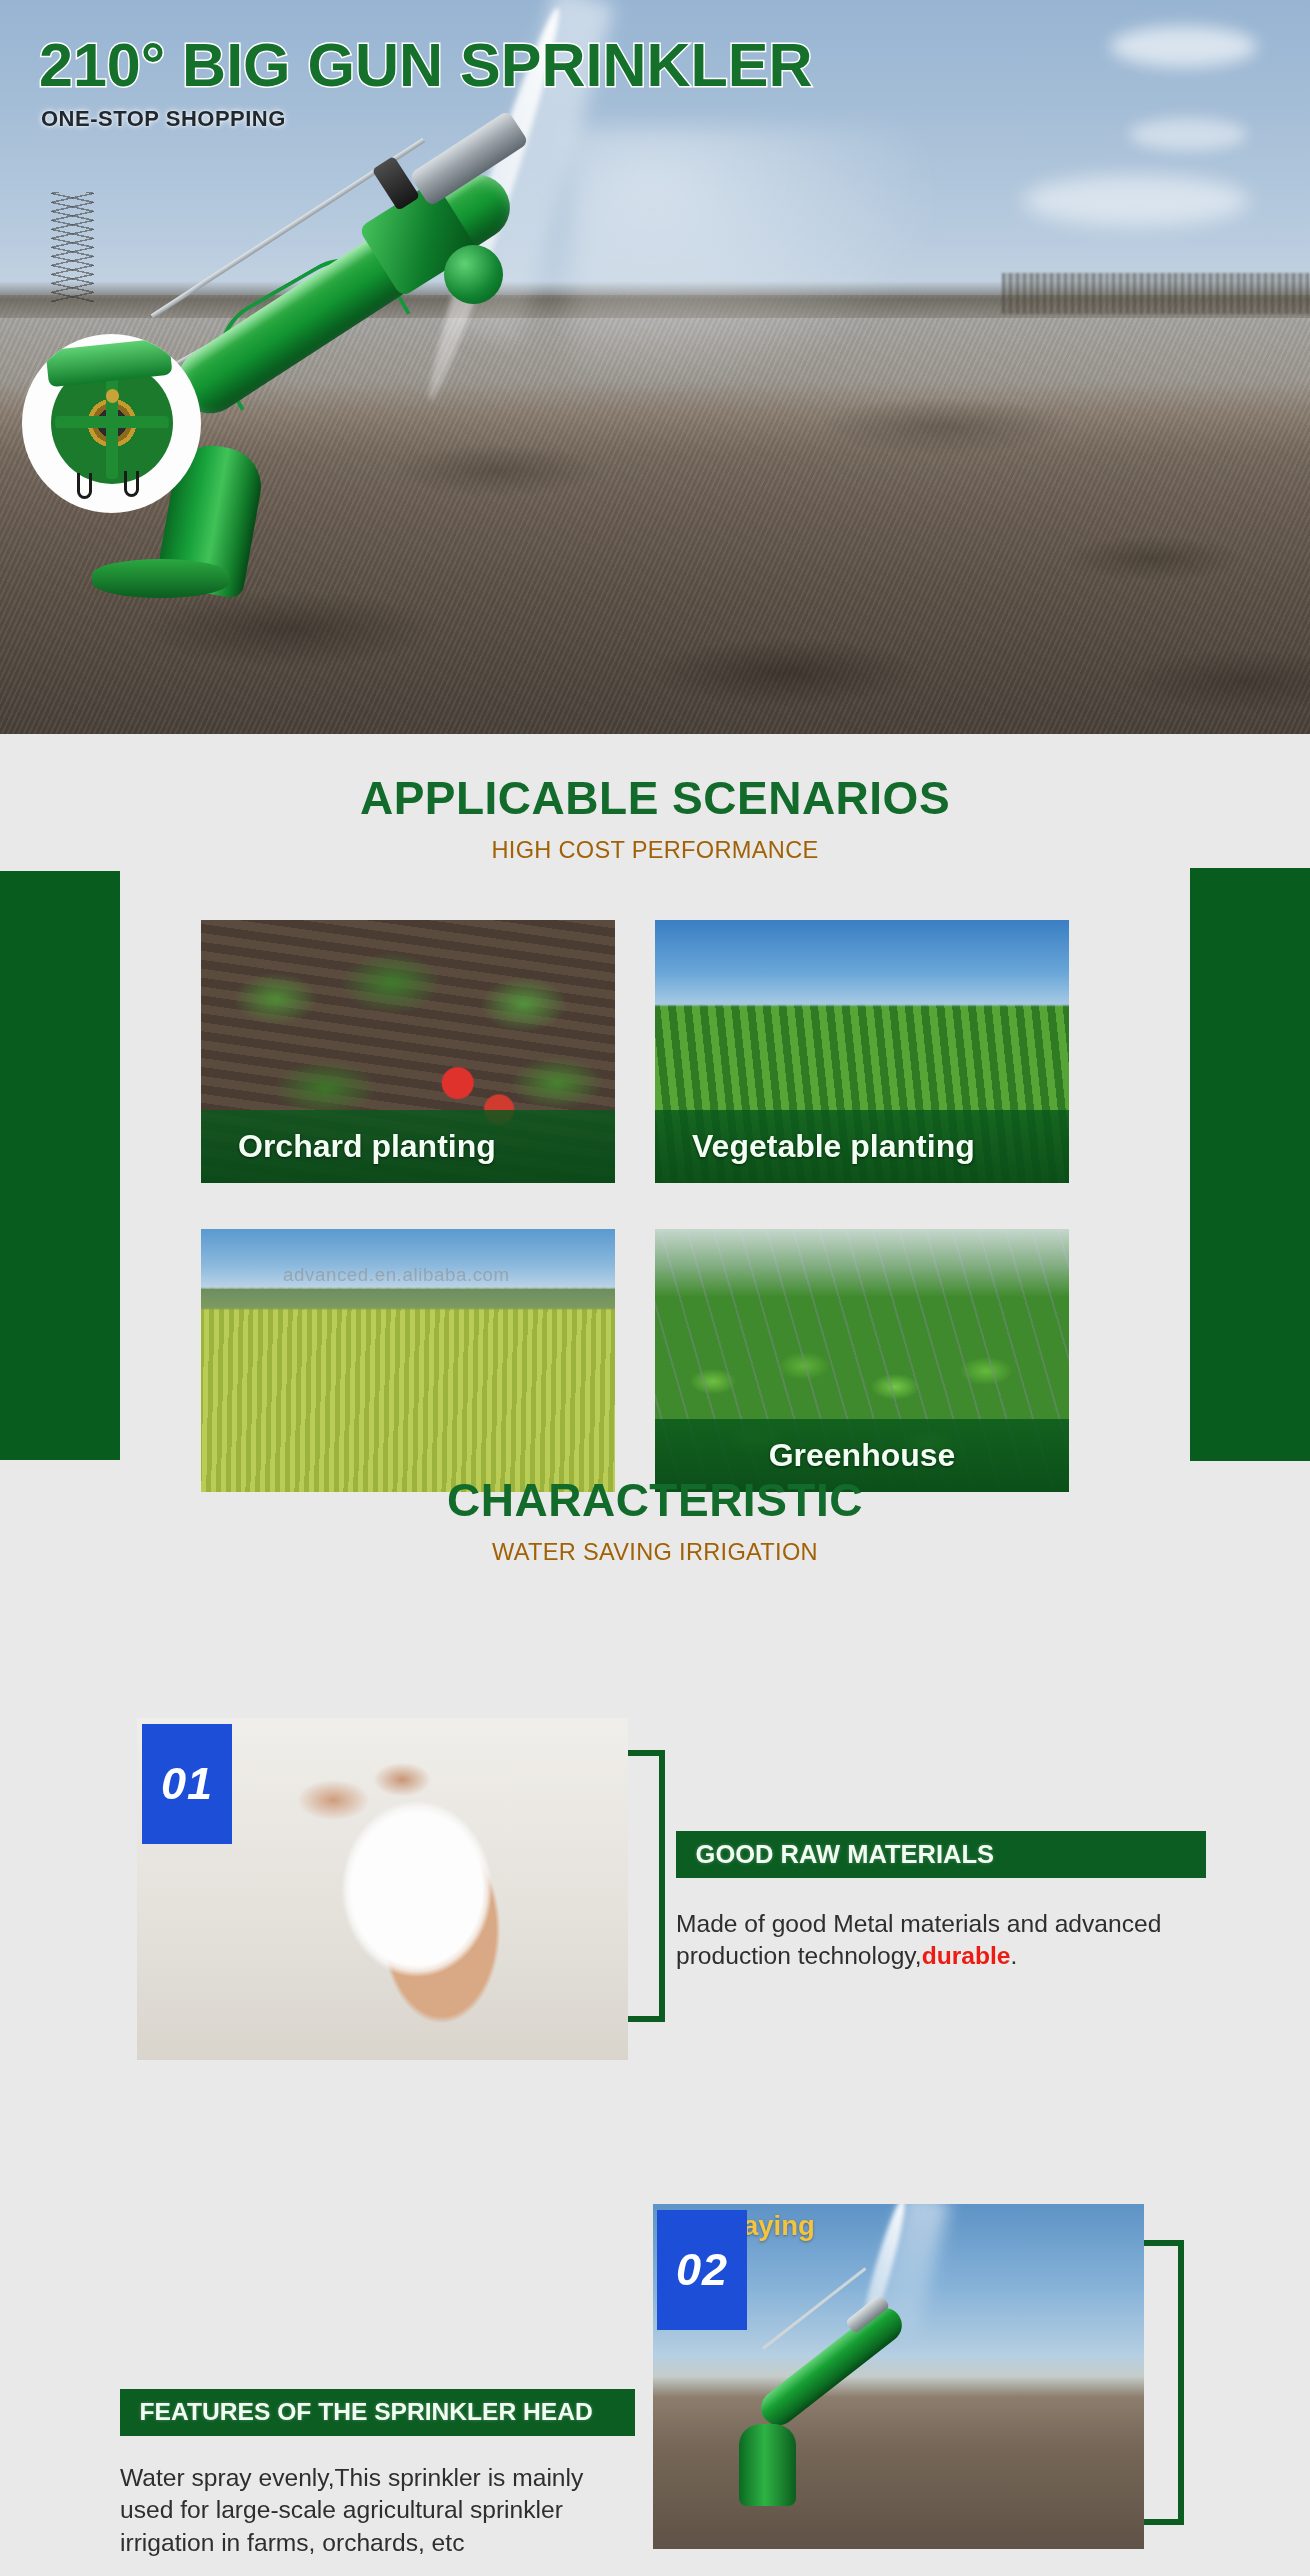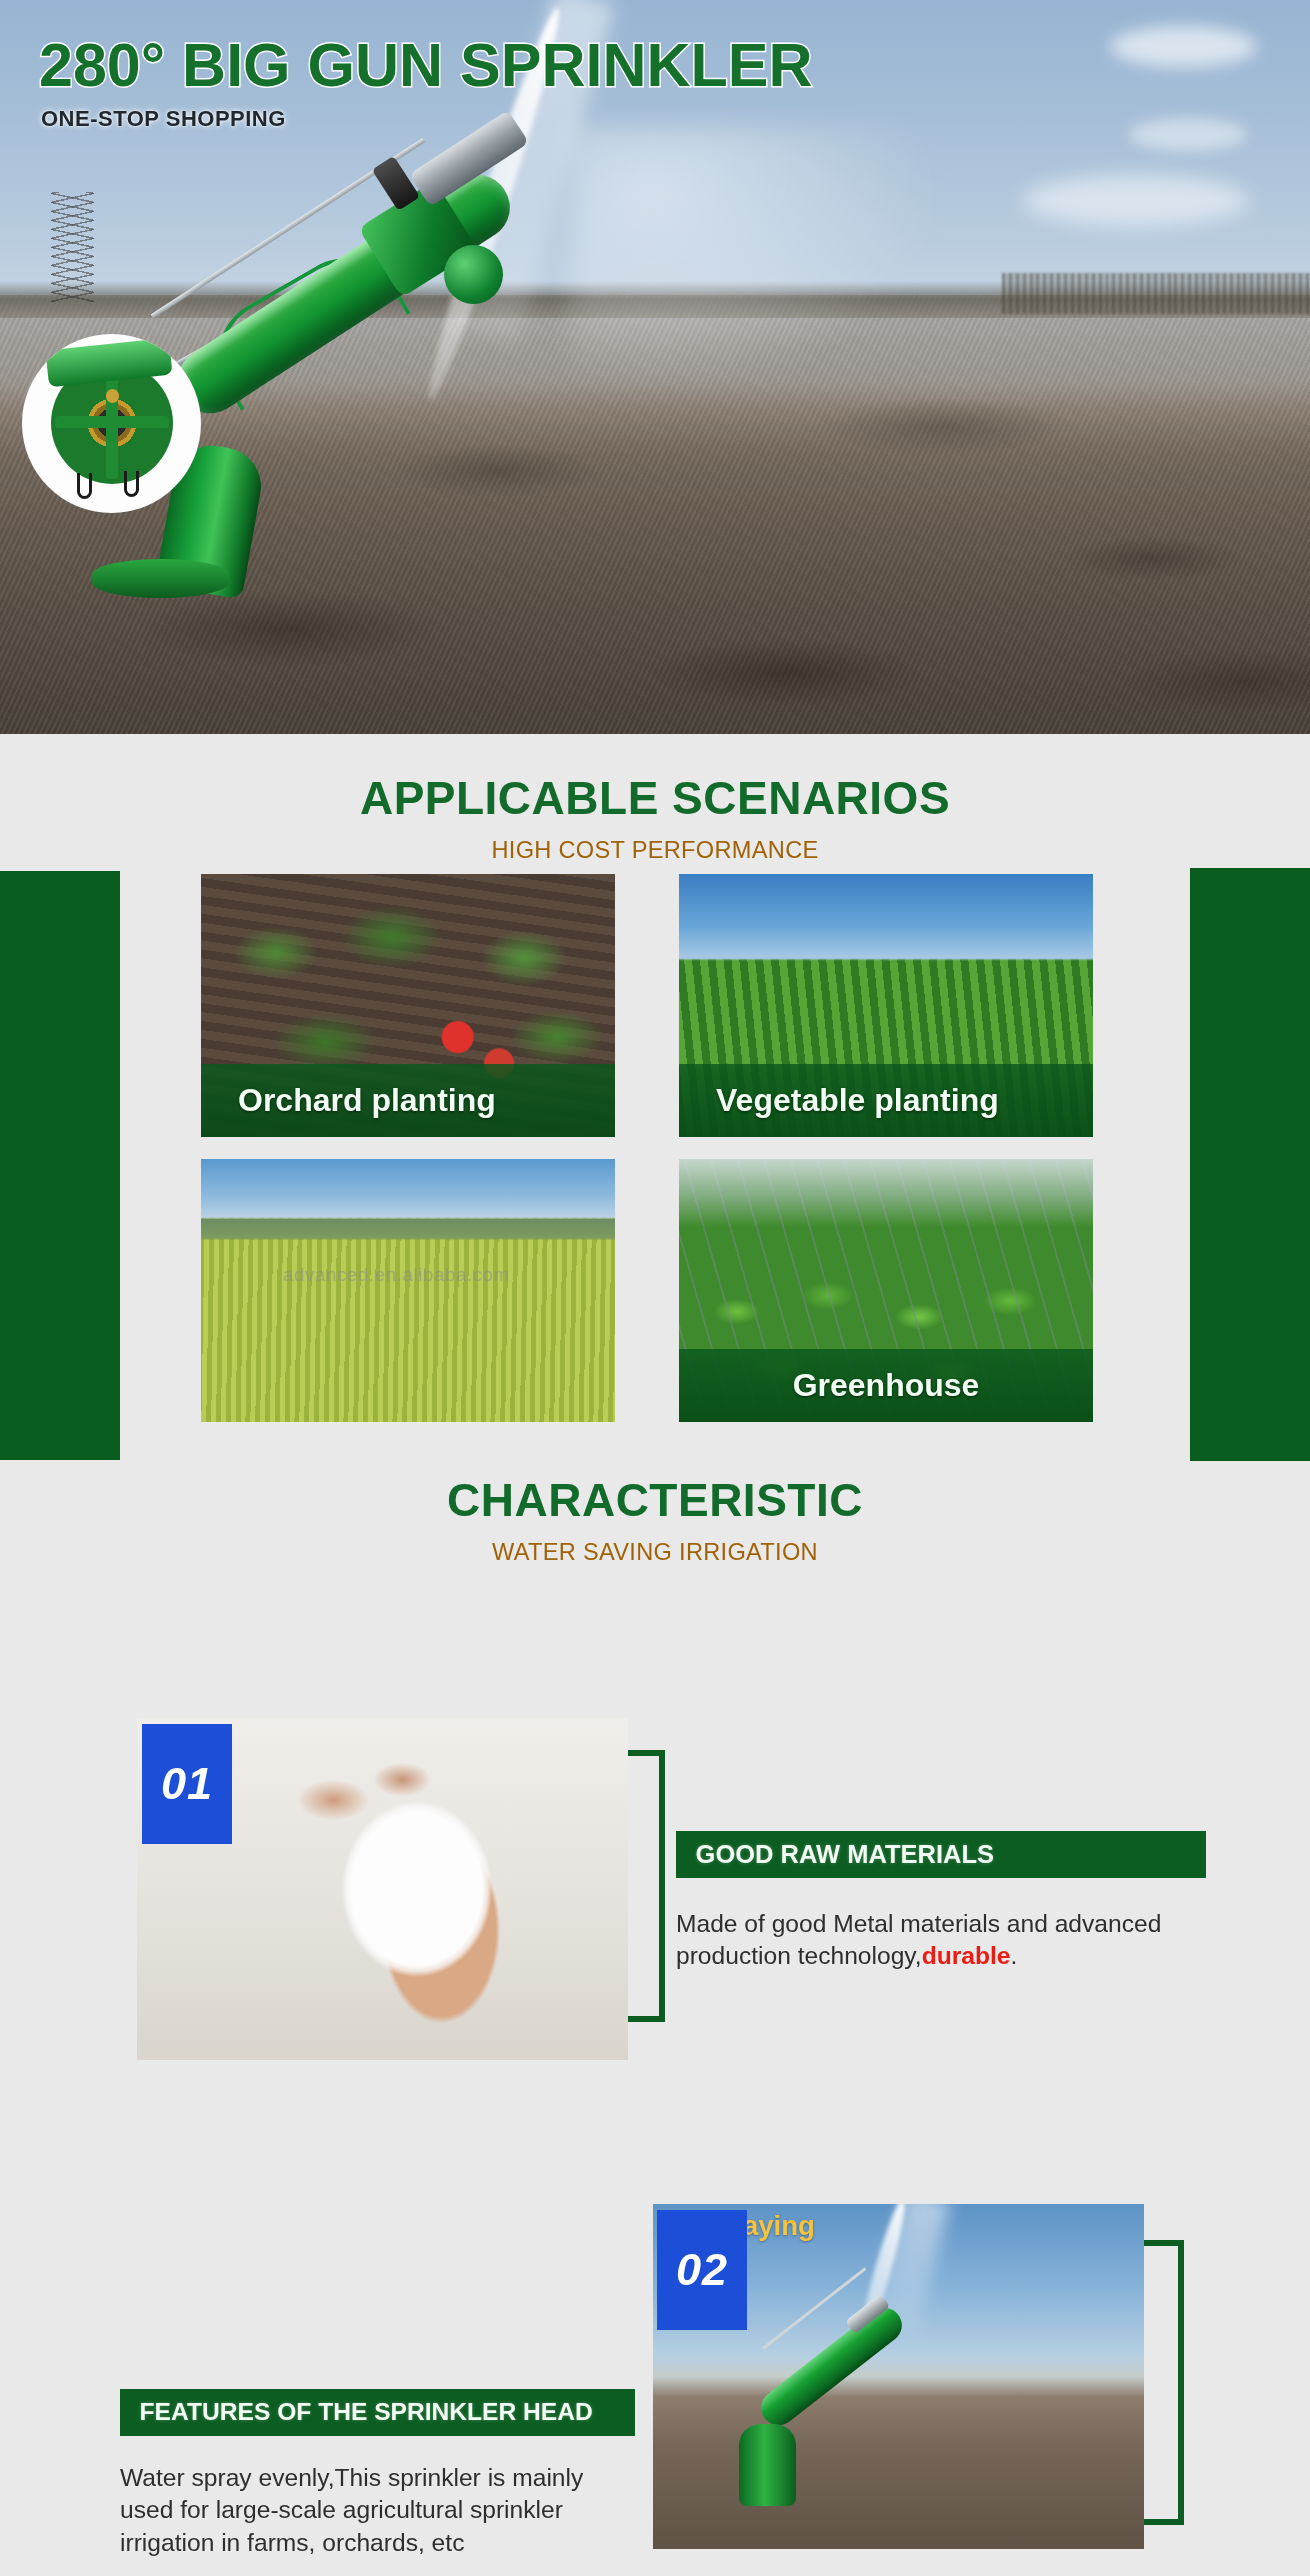--- a/index.html
+++ b/index.html
@@ -246,21 +246,21 @@
     text-align: center;
     font-size: 23.6px; font-weight: 400; letter-spacing: 0.3px;
     color: #a16207;
     margin-top: 11.8px;
   }
 
   .grid {
     position: absolute; left: 201px; top: 140px;
     width: 911px;
   }
-  .grid-row { display: flex; gap: 64px; margin-bottom: 21.6px; }
+  .grid-row { display: flex; gap: 40px; margin-bottom: 21.6px; margin-top: 46px; }
   .card {
     position: relative; width: 414px; height: 263px;
     overflow: hidden;
   }
   .card-img { position: absolute; inset: 0; }
   .card-cap {
     position: absolute; left: 0; bottom: 0; width: 100%; height: 73px;
     background: linear-gradient(to bottom, rgba(9,88,28,.82), rgba(7,74,23,.92));
     display: flex; align-items: center; justify-content: center;
     color: #f2fdf3; font-size: 32px; font-weight: 700;
@@ -438,21 +438,21 @@
       <div class="badge-spokes">
           <i></i>
           <i></i>
         </div>
       <div class="badge-top"></div>
       <div class="badge-bolt"></div>
       <div class="badge-hook l"></div>
       <div class="badge-hook r"></div>
     </div>
 
-    <h1 class="hero-title">280° BIG GUN SPRINKLER</h1>
+    <h1 class="hero-title">210° BIG GUN SPRINKLER</h1>
     <div class="hero-sub">ONE-STOP SHOPPING</div>
   </section>
 
   <section class="scenarios">
     <div class="bar-left"></div>
     <div class="bar-right"></div>
 
     <h2 class="sec-title">APPLICABLE SCENARIOS</h2>
     <div class="sec-sub">HIGH COST PERFORMANCE</div>
 

